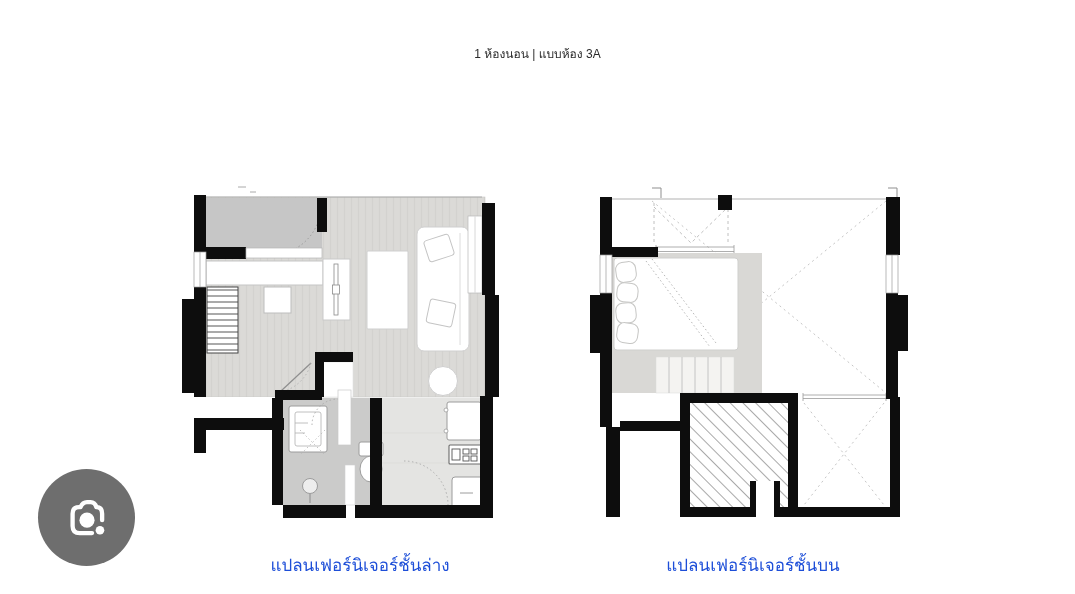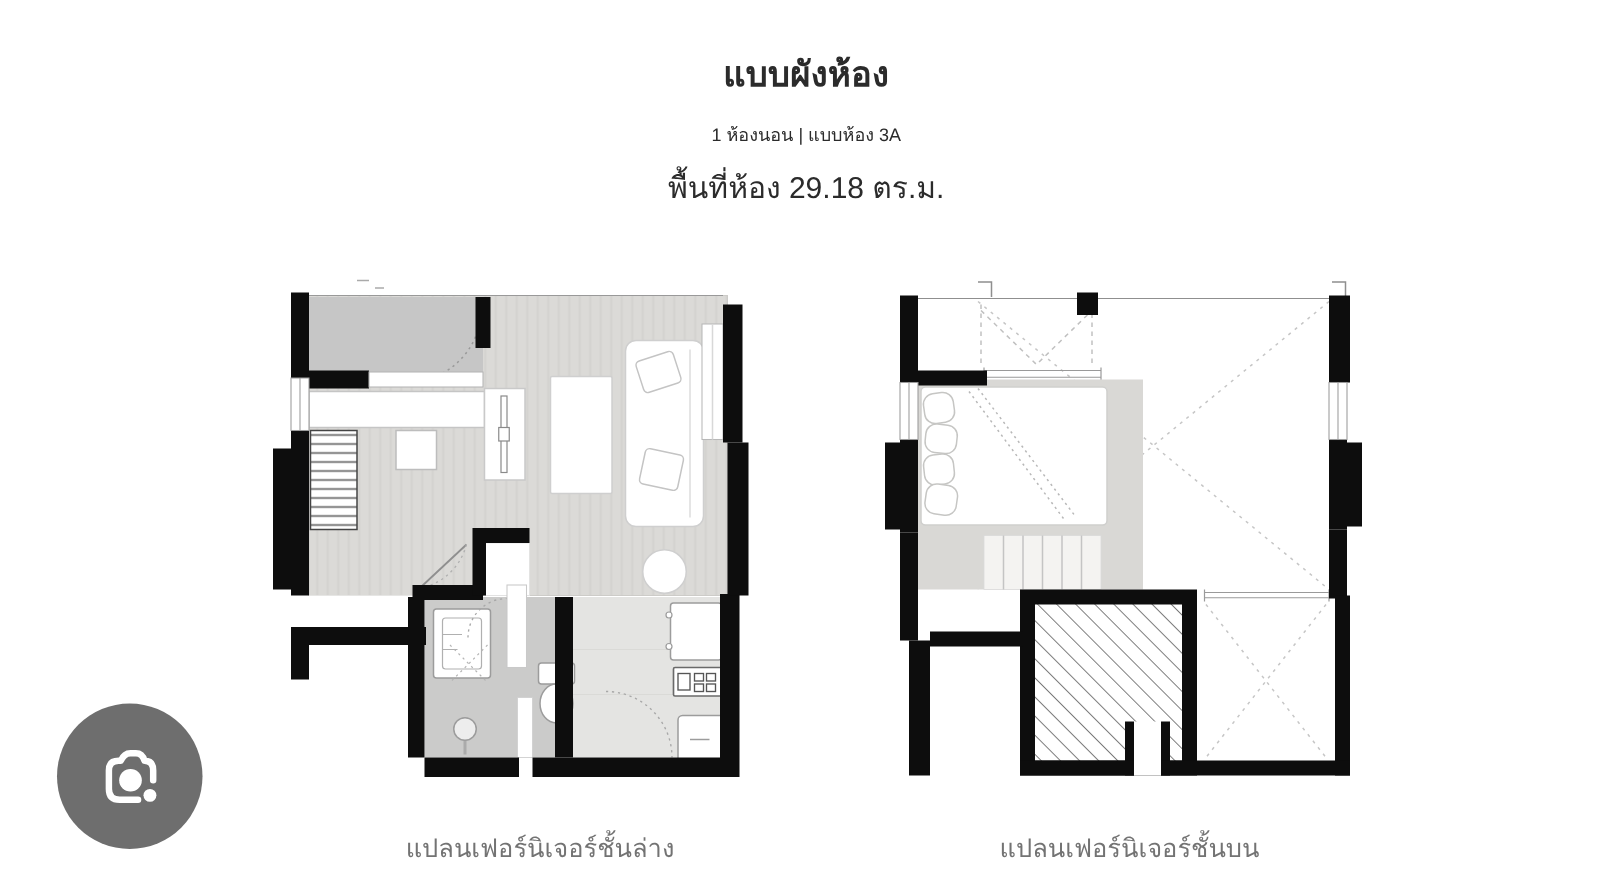--- a/index.html
+++ b/index.html
@@ -7,36 +7,34 @@
     width:1075px;height:594px;position:relative;overflow:hidden;
     background:#ffffff;font-family:"Liberation Sans",sans-serif;color:#2b2b2b;
   }
   .header{position:absolute;top:31px;left:0;width:1075px;text-align:center;}
   .header .h1{font-size:23px;font-weight:bold;letter-spacing:.2px;}
   .header .h2{font-size:12px;margin-top:13px;}
   .header .h3{font-size:20px;margin-top:10px;}
   .plan{position:absolute;}
   .plan-lower{left:180px;top:185px;}
   .plan-upper{left:588px;top:185px;}
-  .caption{position:absolute;top:551px;font-size:17px;color:#737373;text-align:center;}
+  .caption{position:absolute;top:551px;font-size:17px;color:#1d4ed8;text-align:center;}
   .caption-lower{left:180px;width:360px;}
   .caption-upper{left:588px;width:330px;text-align:center;}
   .camera-btn{
     position:absolute;left:38px;top:469px;width:97px;height:97px;border-radius:50%;
     background:#6e6e6e;border:none;padding:0;cursor:pointer;
     display:flex;align-items:center;justify-content:center;
   }
 </style>
 </head>
 <body>
 
 <div class="header">
-  <div class="h1">แบบผังห้อง</div>
   <div class="h2">1 ห้องนอน | แบบห้อง 3A</div>
-  <div class="h3">พื้นที่ห้อง 29.18 ตร.ม.</div>
 </div>
 
 <svg class="plan plan-lower" width="322" height="340" viewBox="0 0 322 340">
   <defs>
     <pattern id="texL" width="7" height="7" patternUnits="userSpaceOnUse">
       <rect width="7" height="7" fill="#dbdad7"></rect>
       <path d="M3.5,0 V7" stroke="#d3d2cf" stroke-width="1.2"></path>
     </pattern>
     <pattern id="rungs" width="8" height="6" patternUnits="userSpaceOnUse">
       <rect width="8" height="6" fill="#ffffff"></rect>

